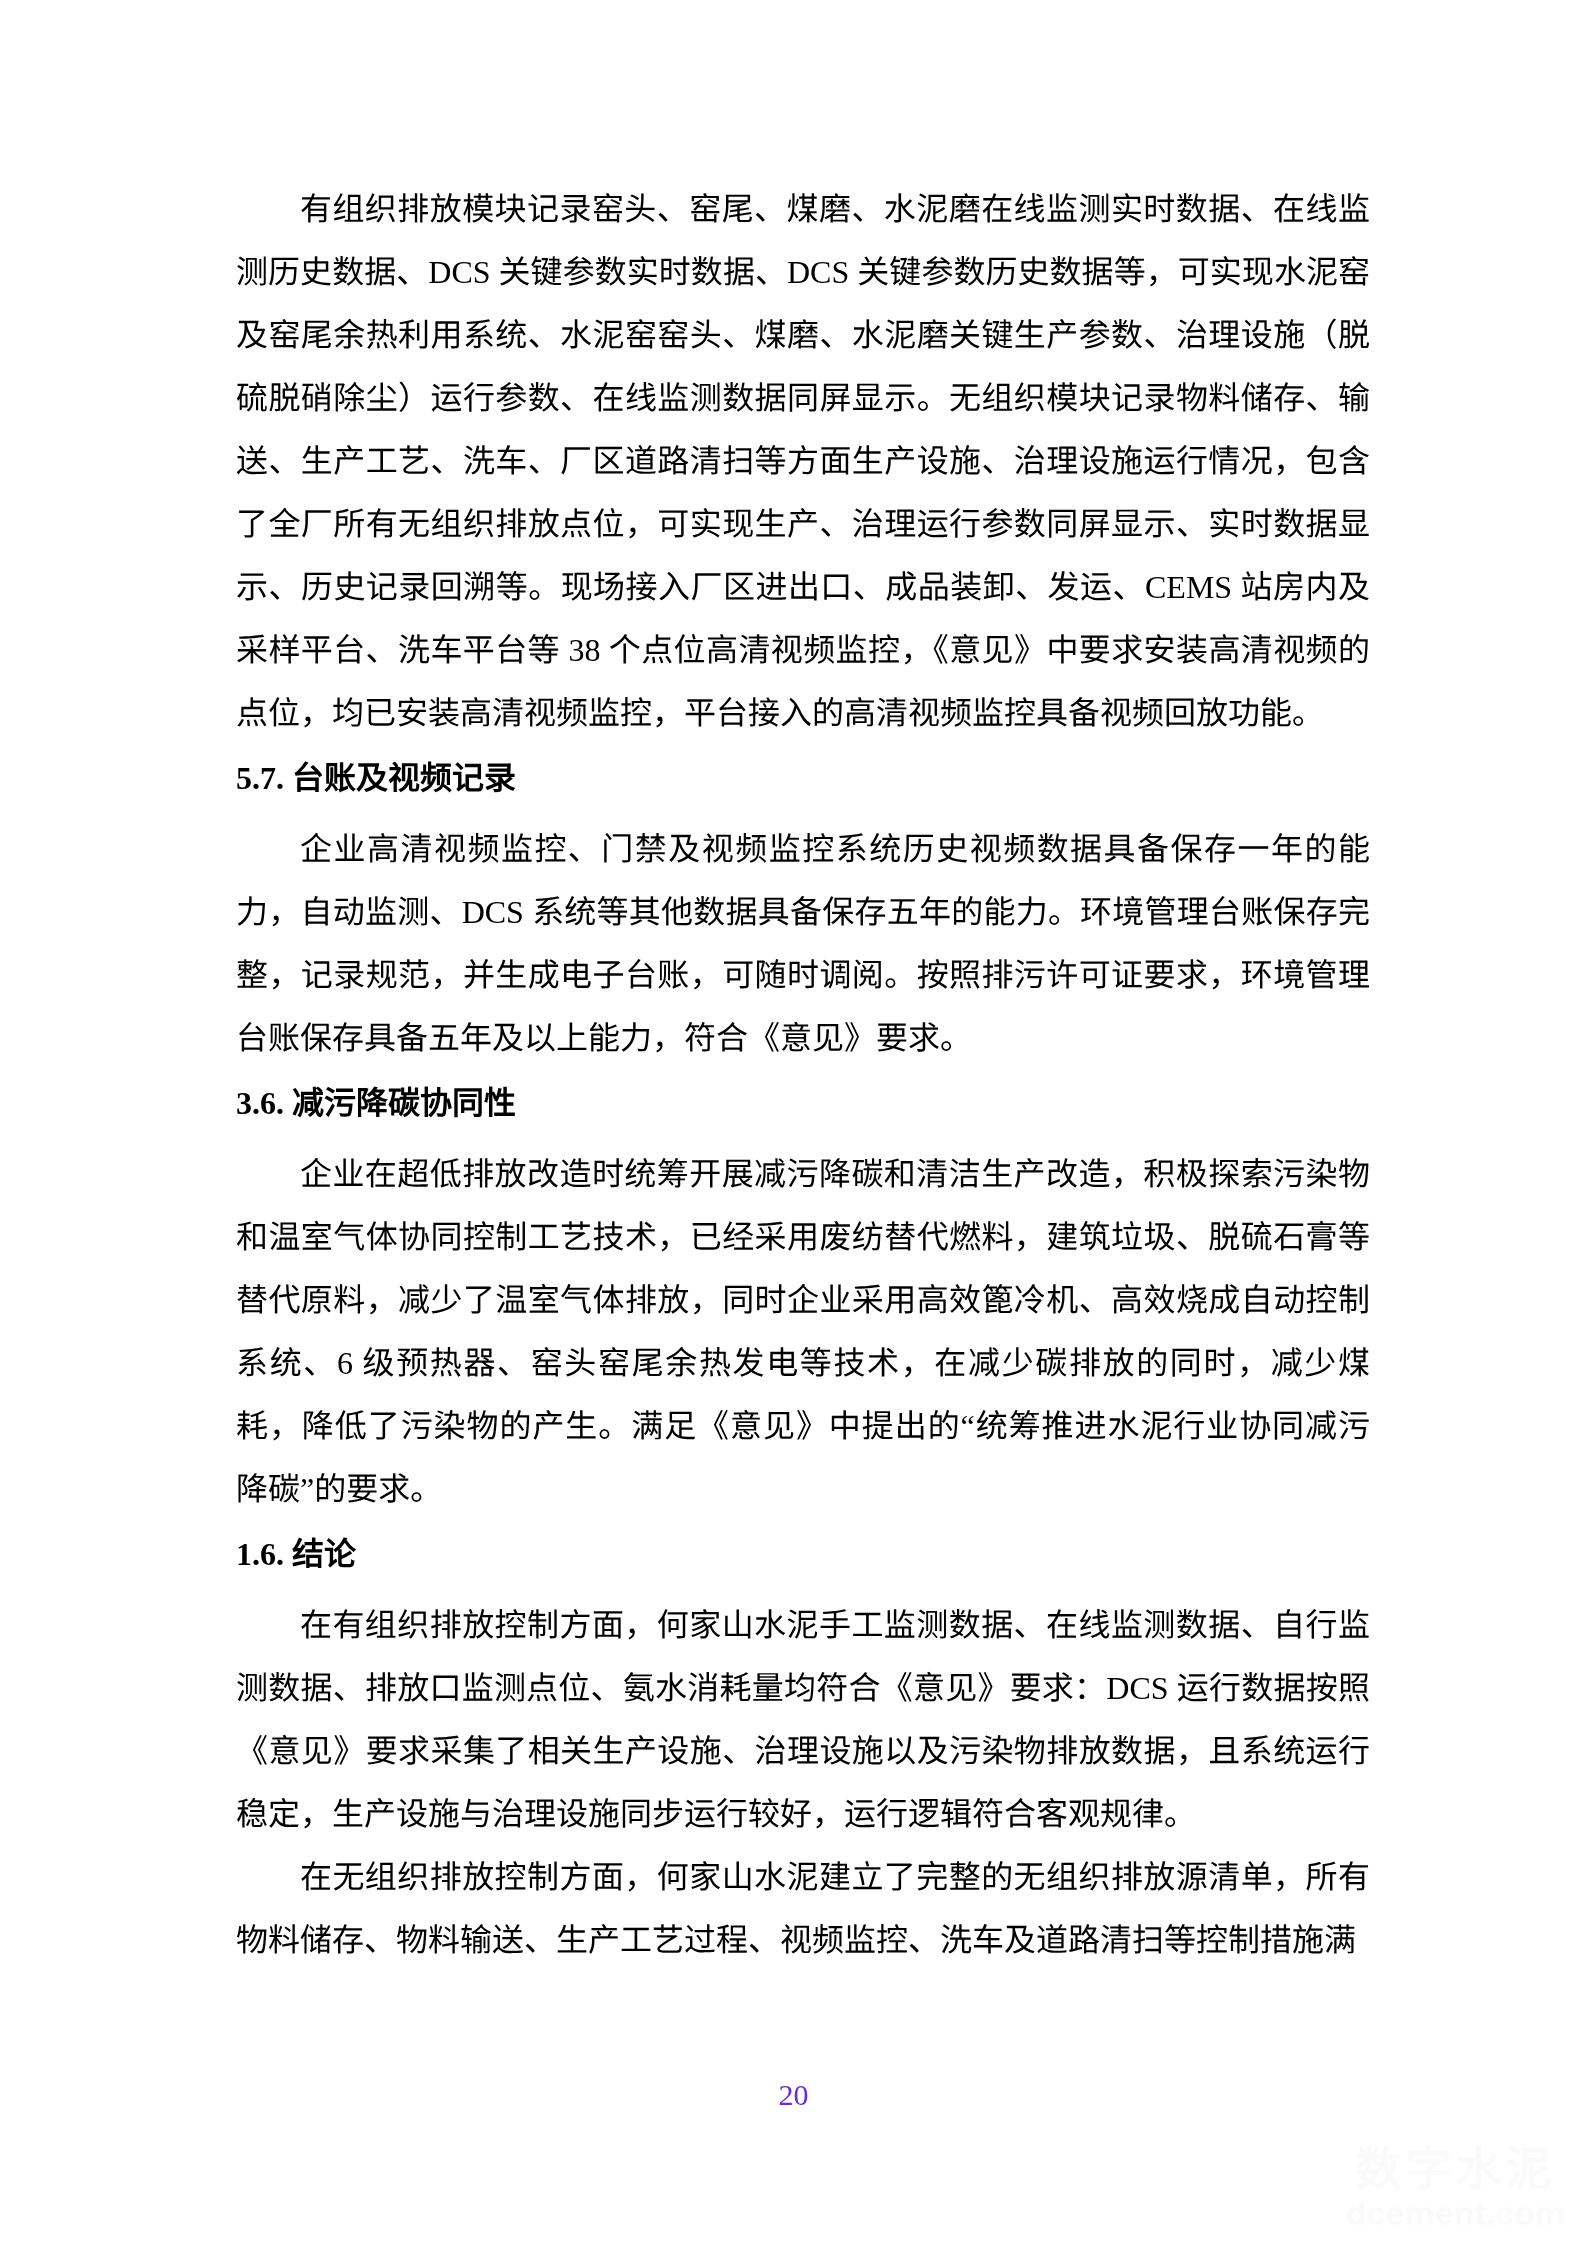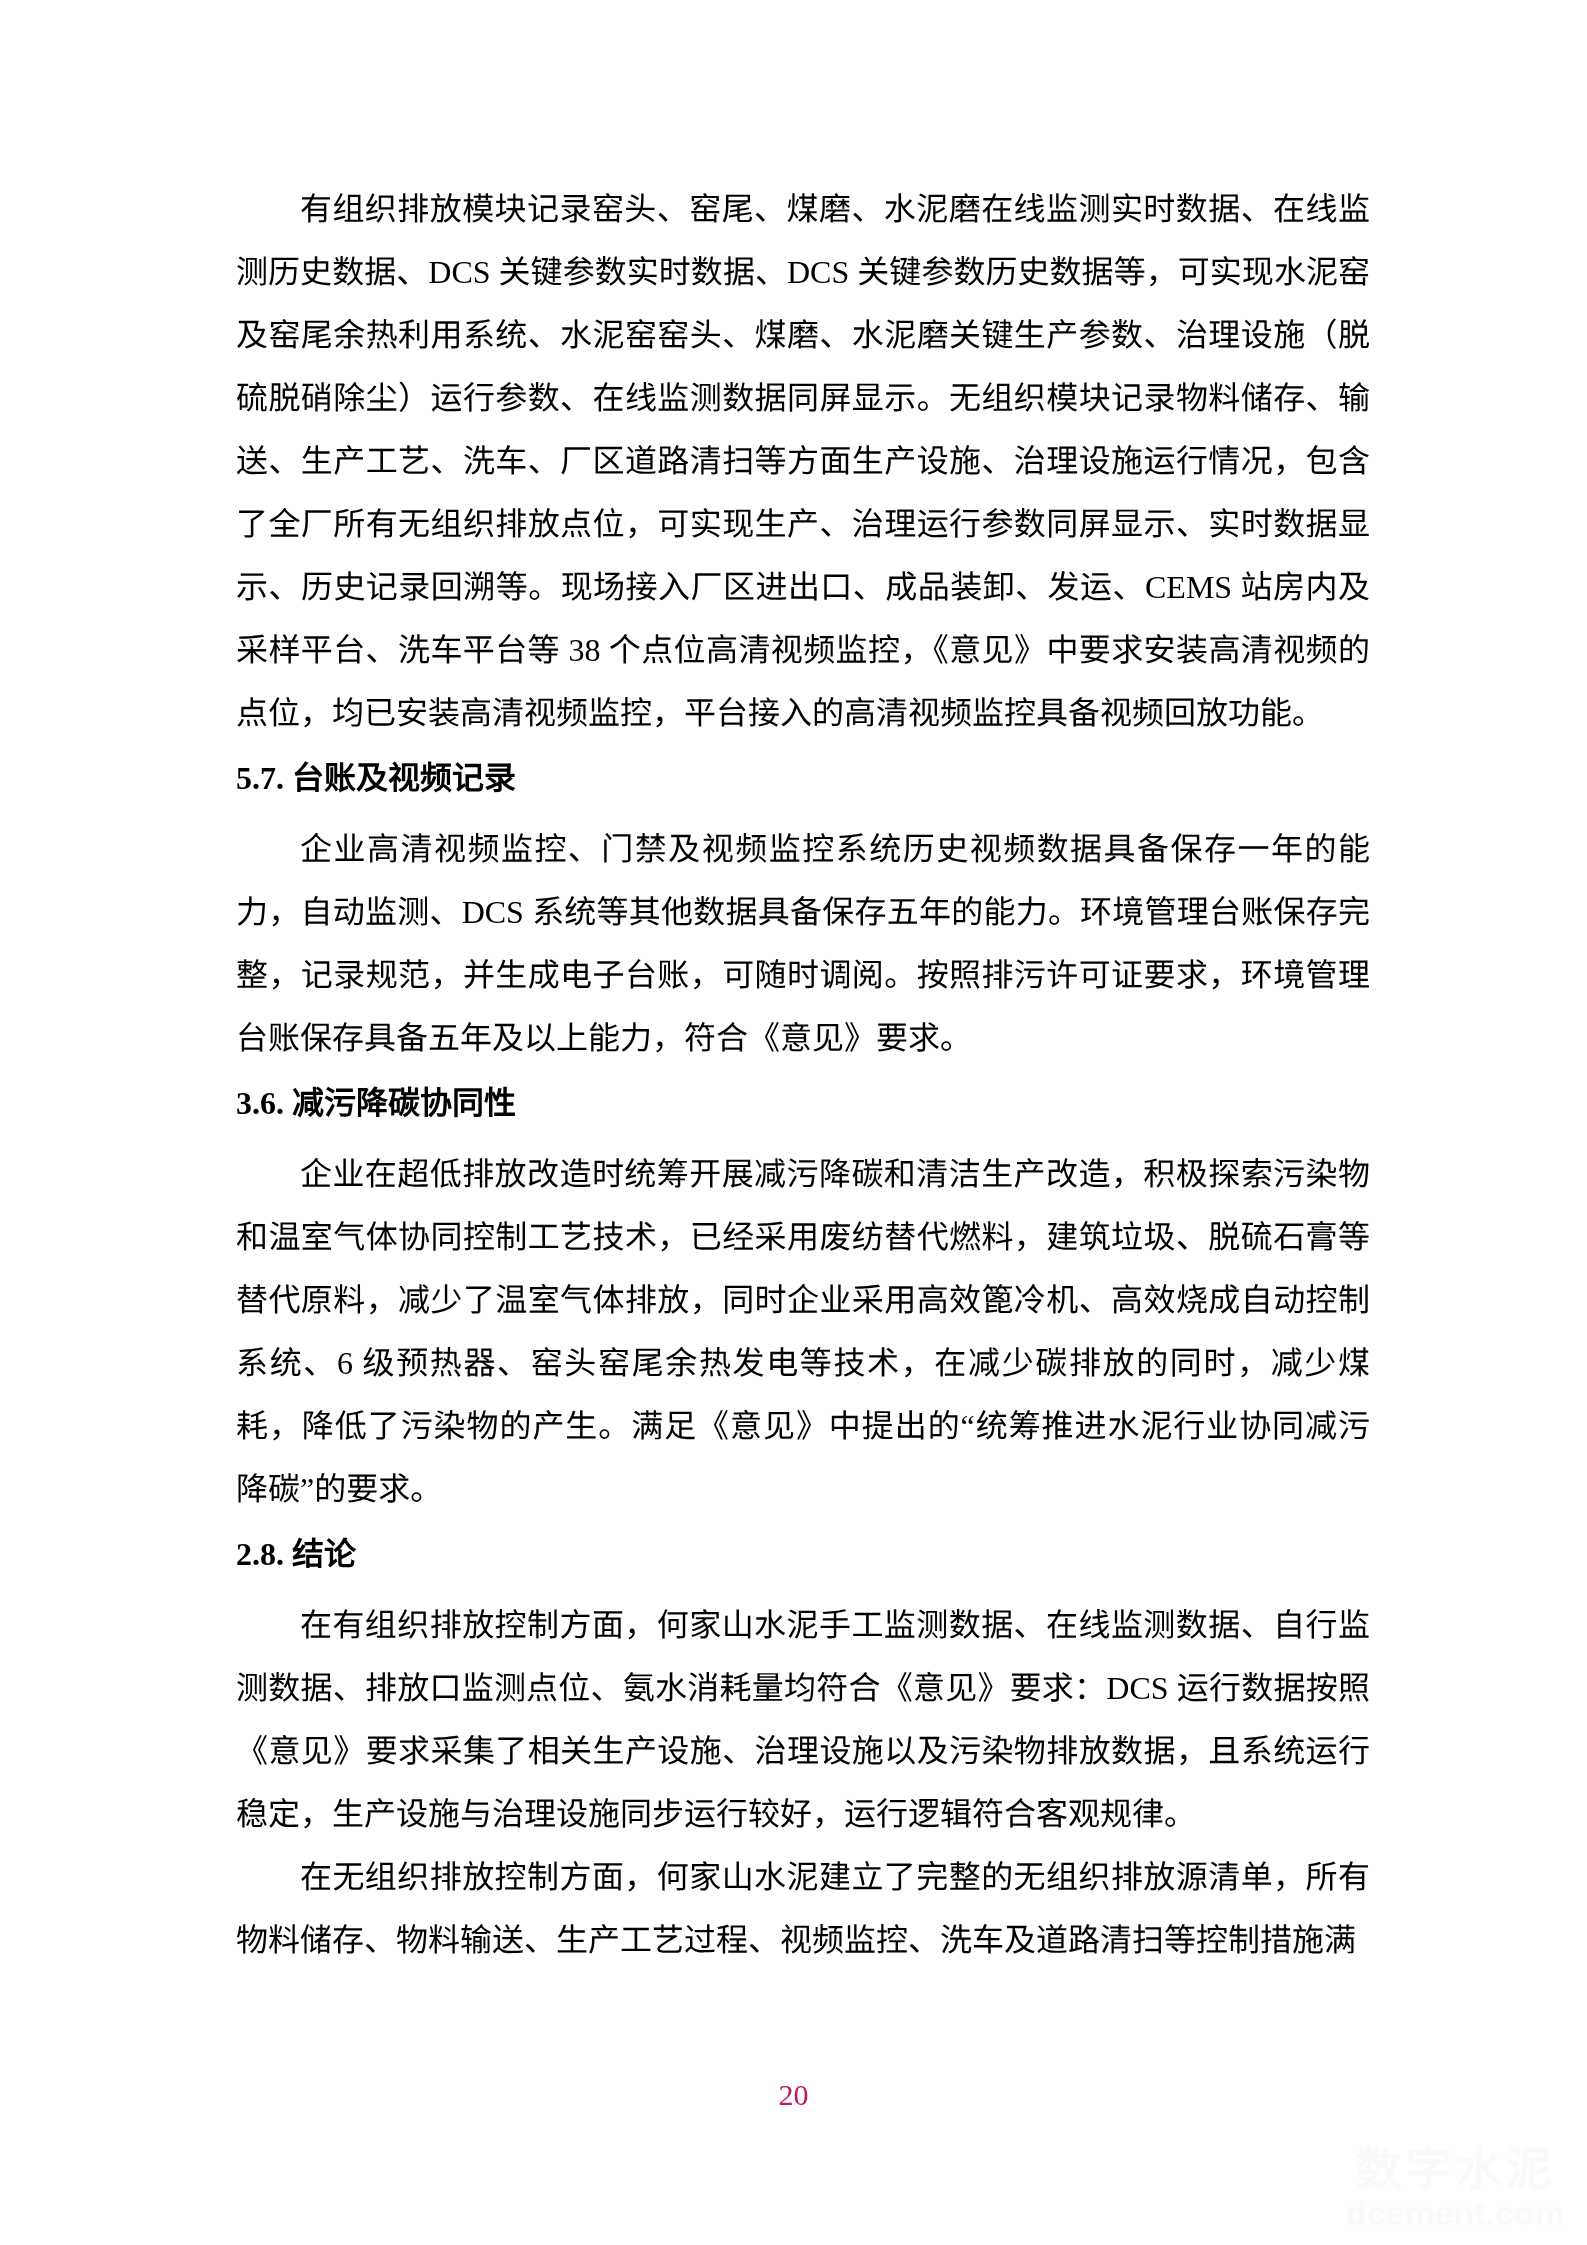--- a/index.html
+++ b/index.html
@@ -42,21 +42,21 @@
     line-height: 63px;
   }
   .page-number {
     position: absolute;
     top: 2078px;
     left: 0;
     width: 100%;
     text-align: center;
     font-size: 30px;
     line-height: 34px;
-    color: #be185d;
+    color: #6d28d9;
   }
   .watermark {
     position: absolute;
     right: 22px;
     top: 2144px;
     text-align: center;
     color: #fafafa;
     user-select: none;
     white-space: nowrap;
   }
@@ -78,21 +78,21 @@
 <body>
 
 <div class="page">
 
   <main class="content">
     <p class="para">有组织排放模块记录窑头、窑尾、煤磨、水泥磨在线监测实时数据、在线监测历史数据、DCS 关键参数实时数据、DCS 关键参数历史数据等，可实现水泥窑及窑尾余热利用系统、水泥窑窑头、煤磨、水泥磨关键生产参数、治理设施（脱硫脱硝除尘）运行参数、在线监测数据同屏显示。无组织模块记录物料储存、输送、生产工艺、洗车、厂区道路清扫等方面生产设施、治理设施运行情况，包含了全厂所有无组织排放点位，可实现生产、治理运行参数同屏显示、实时数据显示、历史记录回溯等。现场接入厂区进出口、成品装卸、发运、CEMS 站房内及采样平台、洗车平台等 38 个点位高清视频监控，《意见》中要求安装高清视频的点位，均已安装高清视频监控，平台接入的高清视频监控具备视频回放功能。</p>
     <h2 class="heading">5.7. 台账及视频记录</h2>
     <p class="para">企业高清视频监控、门禁及视频监控系统历史视频数据具备保存一年的能力，自动监测、DCS 系统等其他数据具备保存五年的能力。环境管理台账保存完整，记录规范，并生成电子台账，可随时调阅。按照排污许可证要求，环境管理台账保存具备五年及以上能力，符合《意见》要求。</p>
     <h2 class="heading">3.6. 减污降碳协同性</h2>
     <p class="para">企业在超低排放改造时统筹开展减污降碳和清洁生产改造，积极探索污染物和温室气体协同控制工艺技术，已经采用废纺替代燃料，建筑垃圾、脱硫石膏等替代原料，减少了温室气体排放，同时企业采用高效篦冷机、高效烧成自动控制系统、6 级预热器、窑头窑尾余热发电等技术，在减少碳排放的同时，减少煤耗，降低了污染物的产生。满足《意见》中提出的“统筹推进水泥行业协同减污降碳”的要求。</p>
-    <h2 class="heading">2.8. 结论</h2>
+    <h2 class="heading">1.6. 结论</h2>
     <p class="para">在有组织排放控制方面，何家山水泥手工监测数据、在线监测数据、自行监测数据、排放口监测点位、氨水消耗量均符合《意见》要求：DCS 运行数据按照《意见》要求采集了相关生产设施、治理设施以及污染物排放数据，且系统运行稳定，生产设施与治理设施同步运行较好，运行逻辑符合客观规律。</p>
     <p class="para">在无组织排放控制方面，何家山水泥建立了完整的无组织排放源清单，所有物料储存、物料输送、生产工艺过程、视频监控、洗车及道路清扫等控制措施满</p>
   </main>
 
   <div class="page-number">20</div>
 
   <div class="watermark">
     <div class="wm-cn">数字水泥</div>
     <div class="wm-en">dcement.com</div>
   </div>

